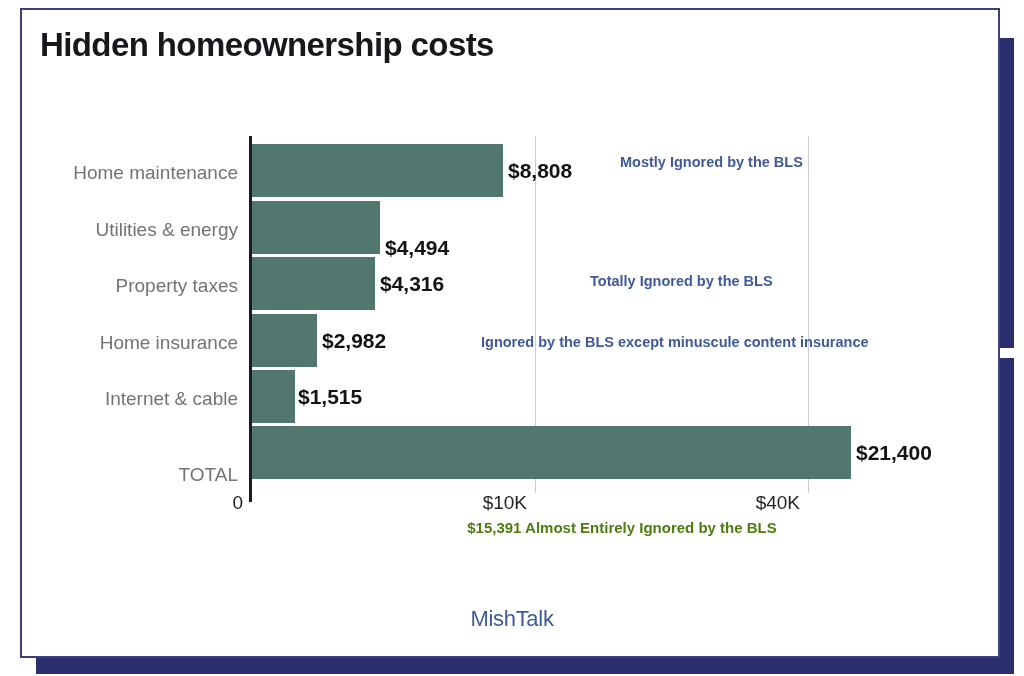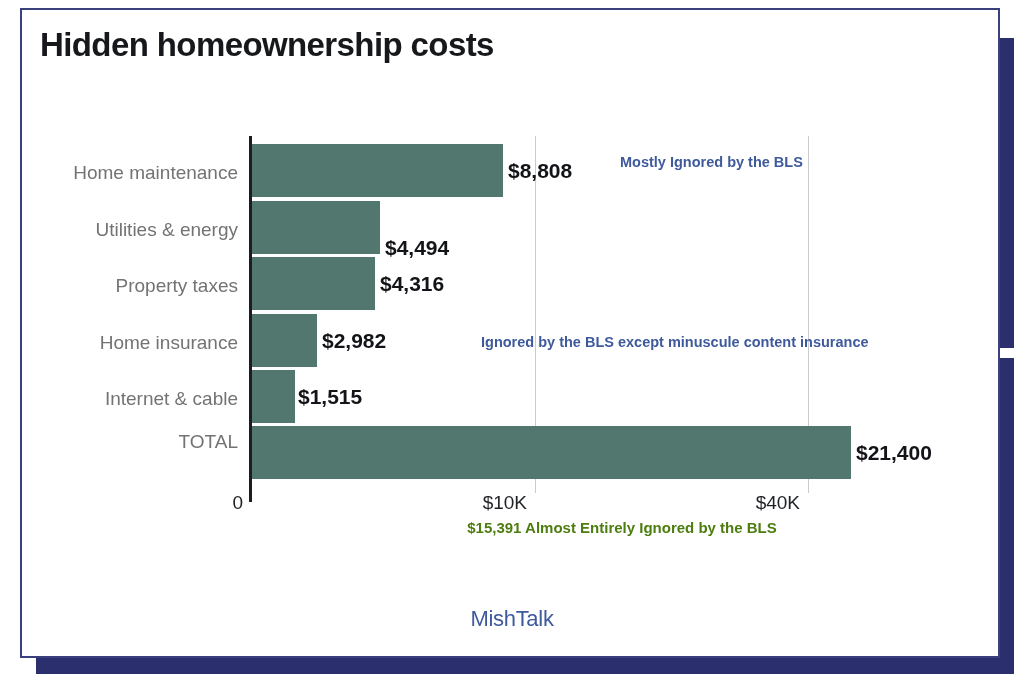--- a/index.html
+++ b/index.html
@@ -220,27 +220,28 @@
         <div class="bar-value" style="left:300px; top:319px;">$2,982</div>
       </div>
 
       <div class="row">
         <div class="cat-label" style="top:378px;">Internet &amp; cable</div>
         <div class="bar" style="left:230px; top:360px; width:43px; height:53px;"></div>
         <div class="bar-value" style="left:276px; top:375px;">$1,515</div>
       </div>
 
       <div class="row">
-        <div class="cat-label" style="top:421px;padding-left:9px;">TOTAL</div>
+        <div class="cat-label" style="top:454px;padding-left:9px;">TOTAL</div>
         <div class="bar" style="left:230px; top:416px; width:599px; height:53px;"></div>
         <div class="bar-value" style="left:834px; top:431px;">$21,400</div>
       </div>
 
       <div class="annot" style="left:598px; top:144px;">Mostly Ignored by the BLS</div>
 
+      <div class="annot" style="left:568px; top:263px;">Totally Ignored by the BLS</div>
 
       <div class="annot" style="left:459px; top:324px;">Ignored by the BLS except minuscule content insurance</div>
 
       <div class="annot-bottom">$15,391 Almost Entirely Ignored by the BLS</div>
 
       <div class="tick" style="left:173px; width:48px;">0</div>
       <div class="tick" style="left:417px; width:88px;">$10K</div>
       <div class="tick" style="left:690px; width:88px;">$40K</div>
 
     </div>

